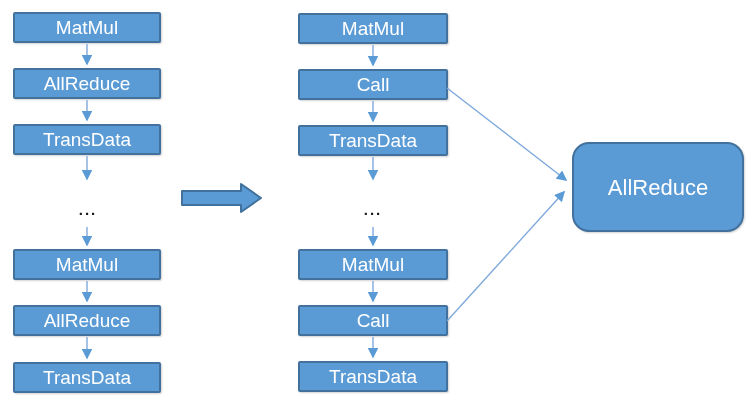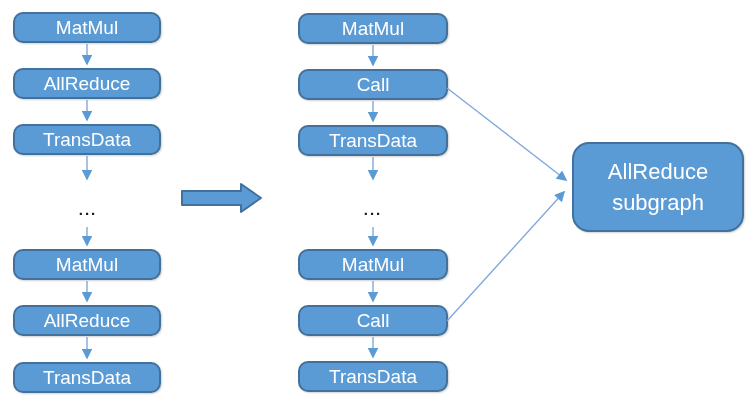--- a/index.html
+++ b/index.html
@@ -22,21 +22,21 @@
     width: 755px;
     height: 415px;
     pointer-events: none;
     z-index: 2;
   }
   .node {
     position: absolute;
     box-sizing: border-box;
     background: #5B9BD5;
     border: 2px solid #41719C;
-    border-radius: 10px;
+    border-radius: 2px;
     color: #ffffff;
     font-size: 19px;
     line-height: 1;
     display: flex;
     align-items: center;
     justify-content: center;
     box-shadow: 1px 1px 2px rgba(0,0,0,0.18);
     z-index: 1;
     white-space: nowrap;
   }
@@ -88,21 +88,20 @@
   <div class="node" style="left:298px; top:13px;  width:150px; height:31px">MatMul</div>
   <div class="node" style="left:298px; top:69px;  width:150px; height:31px">Call</div>
   <div class="node" style="left:298px; top:125px; width:150px; height:31px">TransData</div>
   <span class="ellipsis" style="left:373px; top:202px">...</span>
   <div class="node" style="left:298px; top:249px; width:150px; height:31px">MatMul</div>
   <div class="node" style="left:298px; top:305px; width:150px; height:31px">Call</div>
   <div class="node" style="left:298px; top:361px; width:150px; height:31px">TransData</div>
 
   <div class="subgraph-node">
     <span>AllReduce</span>
-    <span>subgraph</span>
   </div>
 
   <svg class="connector-layer" viewBox="0 0 755 415" xmlns="http://www.w3.org/2000/svg">
     <defs>
       <marker id="arrowhead" viewBox="0 0 10 10" refX="8.5" refY="5" markerWidth="8.5" markerHeight="7.5" orient="auto-start-reverse">
         <path d="M0,0 L10,5 L0,10 z" fill="#5B9BD5"></path>
       </marker>
     </defs>
 
     <g stroke="#7FA9DC" stroke-width="1.4" fill="none">

